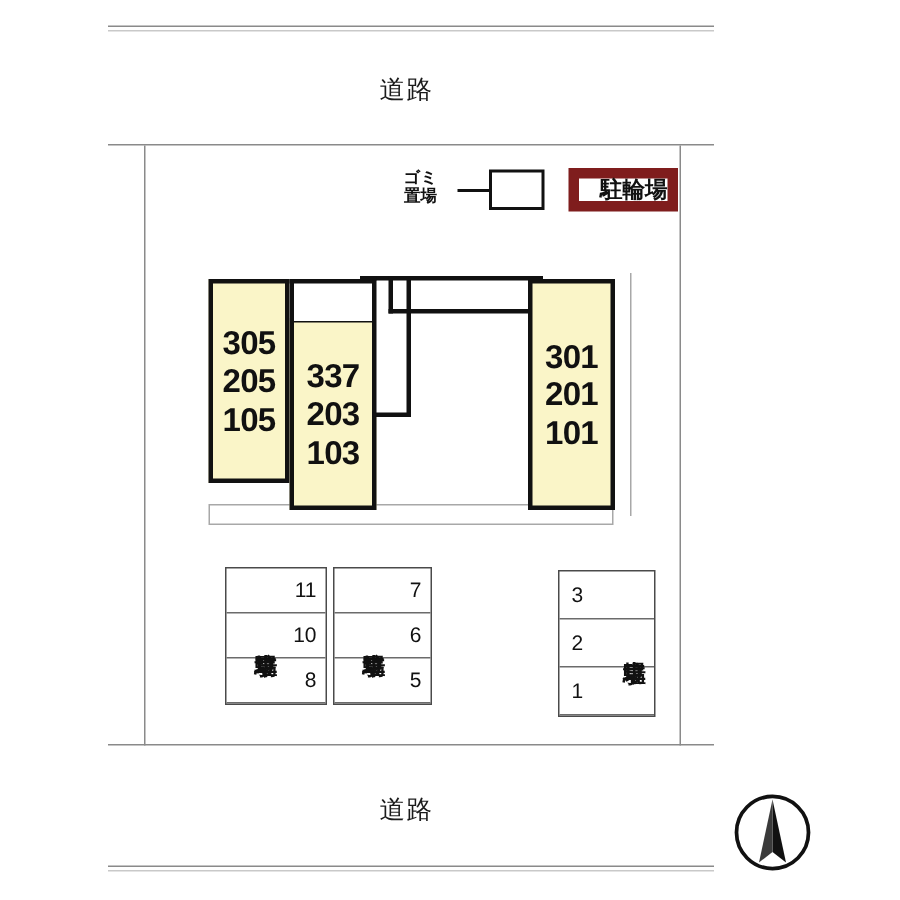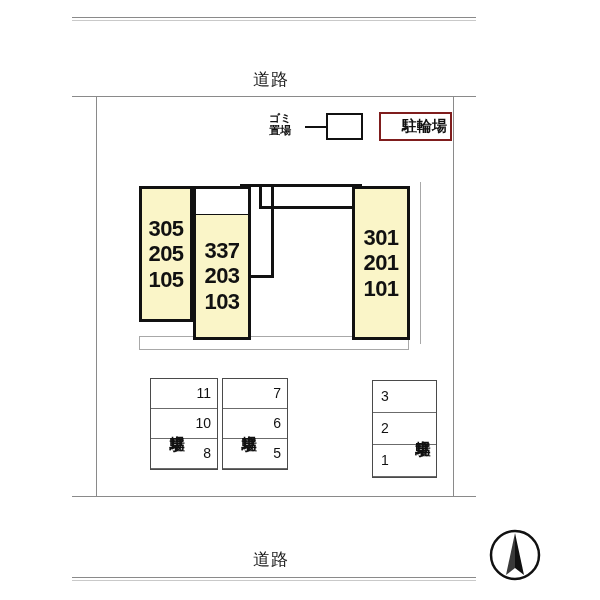--- a/index.html
+++ b/index.html
@@ -35,21 +35,20 @@
   }
 
   
   .road-label {
     position: absolute;
     font-size: 17px;
     color: #1b1b1b;
     letter-spacing: 1px;
     font-family: "DejaVu Sans", "Liberation Sans", sans-serif;
     white-space: nowrap;
-    margin-top: 20px;
   }
 
   
   .bld {
     position: absolute;
     background: #faf5c8;
     border: 3px solid #111111;
     box-sizing: border-box;
     display: flex;
     flex-direction: column;
@@ -144,26 +143,26 @@
     border-top: 2px solid #111111;
   }
   .gomi-box {
     position: absolute;
     border: 2px solid #111111;
     background: #ffffff;
     box-sizing: border-box;
   }
   .bike-box {
     position: absolute;
-    border: 2px solid #7f1d1d;
+    border: 7px solid #7f1d1d;
     background: #ffffff;
     box-sizing: border-box;
     display: flex;
     align-items: center;
-    justify-content: flex-start;
+    justify-content: flex-end;
     padding-left: 21px;
   }
   .bike-box span {
     font-size: 15px;
     font-weight: 700;
     color: #111111;
     letter-spacing: 0px;
     font-family: "DejaVu Sans", "Liberation Sans", sans-serif;
     white-space: nowrap;
   }

